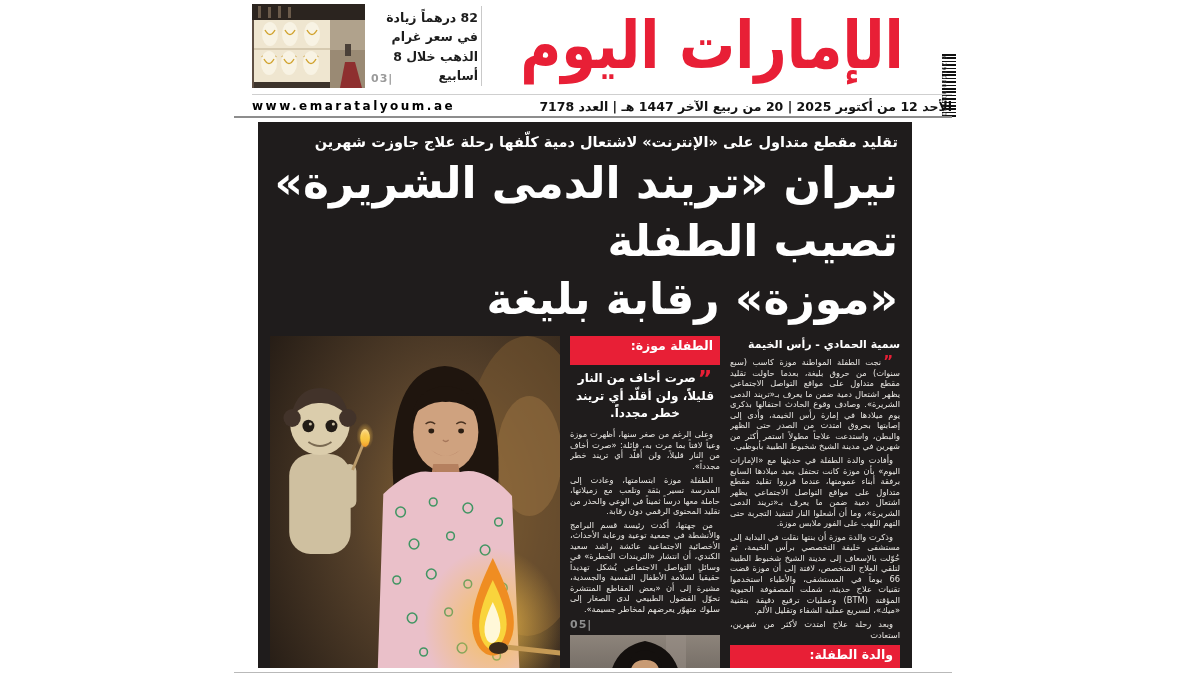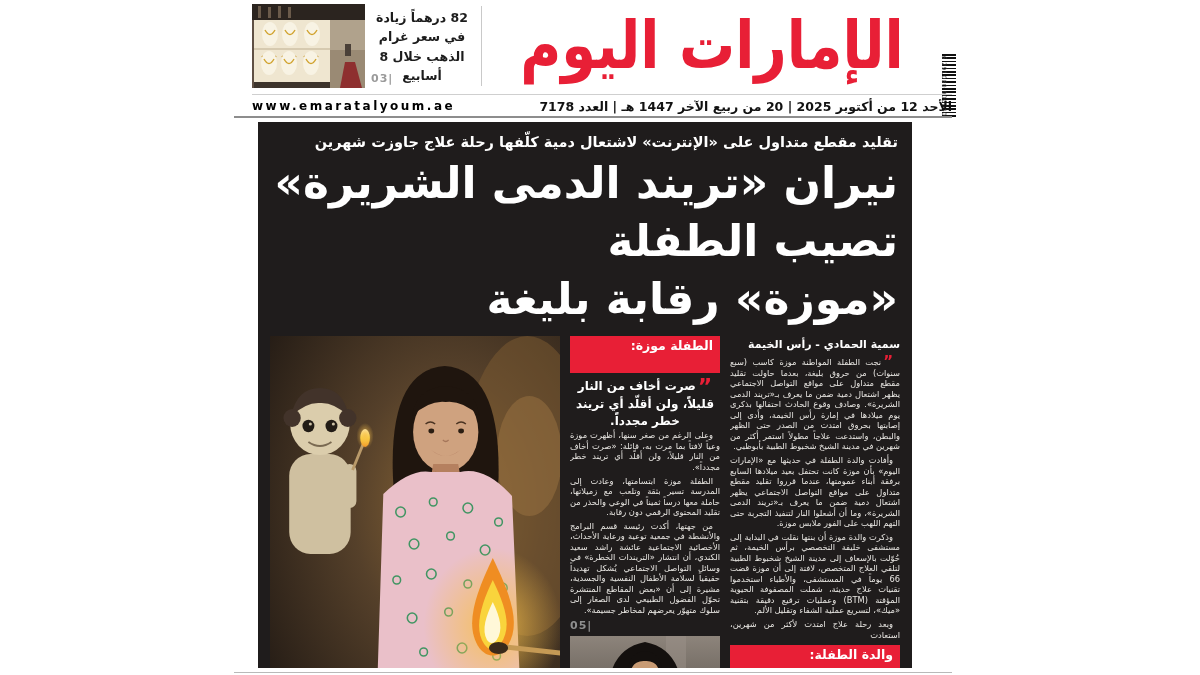--- a/index.html
+++ b/index.html
@@ -4,21 +4,21 @@
 <style>
   html,body{margin:0;padding:0;}
   body{
     width:1200px;height:675px;position:relative;overflow:hidden;
     background:#ffffff;font-family:"DejaVu Sans",sans-serif;
   }
   .abs{position:absolute;}
   
   .teaser-photo{left:252px;top:4px;width:113px;height:84px;overflow:hidden;}
   .teaser-text{
-    left:366px;top:8px;width:112px;direction:rtl;text-align:center;
+    left:366px;top:8px;width:112px;direction:rtl;text-align:right;
     font-size:12.5px;font-weight:bold;color:#1c1c1c;line-height:1.55;
   }
   .teaser-page{left:371px;top:72px;font-size:11px;color:#9a9a9a;font-weight:bold;letter-spacing:1px;}
   .masthead-divider{left:481px;top:6px;width:1px;height:80px;background:#c9c9c9;}
   .logo{
     left:488px;top:-4px;width:448px;height:96px;display:flex;align-items:center;justify-content:center;
     direction:rtl;font-weight:bold;font-size:56px;color:#e81f36;letter-spacing:-2px;
     transform:scaleY(1.18);transform-origin:center;
   }
   .barcode-wrap{left:936px;top:54px;width:22px;height:64px;}
@@ -47,21 +47,21 @@
   .content{display:flex;gap:10px;margin-top:8px;height:412px;overflow:hidden;}
   .col-main{width:170px;flex:none;overflow:hidden;}
   .col-mid{width:150px;flex:none;overflow:hidden;}
   .col-photo{flex:1;overflow:hidden;}
   .byline{color:#fff;font-weight:bold;font-size:11px;margin:2px 0 6px;}
   .bodytext{color:#e8e6e2;font-size:8.3px;line-height:1.27;text-align:justify;margin:0 0 3px;text-indent:7px;}
   .qmark{color:#e81f36;font-weight:bold;font-size:15px;line-height:0;vertical-align:-2px;margin-left:2px;}
   .qmark.big{font-size:22px;vertical-align:-4px;}
   .red-label{
     background:#e81f36;color:#fff;font-weight:bold;font-size:12.5px;
-    padding:2px 7px 20px;text-align:right;display:block;box-sizing:border-box;width:100%;
+    padding:2px 7px 12px;text-align:right;display:block;box-sizing:border-box;width:100%;
   }
   .pullquote{
     color:#fff;font-weight:bold;font-size:12px;line-height:1.45;text-align:center;margin-top:5px;
   }
   .page-marker{color:#8f8f8f;font-size:11px;font-weight:bold;letter-spacing:1px;margin:4px 0;}
   .mid-photo{width:150px;height:84px;overflow:hidden;position:relative;margin-top:2px;}
   .overlay-label{position:relative;margin-top:-17px;z-index:2;}
   .photo-frame{width:100%;height:404px;}
 </style>
 </head>
@@ -139,21 +139,21 @@
       <p class="bodytext"><span class="qmark">”</span><span>نجت الطفلة المواطنة موزة كاسب (سبع سنوات) من حروق بليغة، بعدما حاولت تقليد مقطع متداول على مواقع التواصل الاجتماعي يظهر اشتعال دمية ضمن ما يعرف بـ«تريند الدمى الشريرة». وصادف وقوع الحادث احتفالها بذكرى يوم ميلادها في إمارة رأس الخيمة، وأدى إلى إصابتها بحروق امتدت من الصدر حتى الظهر والبطن، واستدعت علاجاً مطولاً استمر أكثر من شهرين في مدينة الشيخ شخبوط الطبية بأبوظبي.</span></p>
       <p class="bodytext">وأفادت والدة الطفلة في حديثها مع «الإمارات اليوم» بأن موزة كانت تحتفل بعيد ميلادها السابع برفقة أبناء عمومتها، عندما قرروا تقليد مقطع متداول على مواقع التواصل الاجتماعي يظهر اشتعال دمية ضمن ما يعرف بـ«تريند الدمى الشريرة»، وما أن أشعلوا النار لتنفيذ التجربة حتى التهم اللهب على الفور ملابس موزة.</p>
       <p class="bodytext">وذكرت والدة موزة أن بنتها نقلت في البداية إلى مستشفى خليفة التخصصي برأس الخيمة، ثم حُوّلت بالإسعاف إلى مدينة الشيخ شخبوط الطبية لتلقي العلاج المتخصص، لافتة إلى أن موزة قضت 66 يوماً في المستشفى، والأطباء استخدموا تقنيات علاج حديثة، شملت المصفوفة الحيوية المؤقتة (BTM) وعمليات ترقيع دقيقة بتقنية «ميك»، لتسريع عملية الشفاء وتقليل الألم.</p>
       <p class="bodytext">وبعد رحلة علاج امتدت لأكثر من شهرين، استعادت</p>
       <div class="red-label" style="margin-top:5px;">والدة الطفلة:</div>
       <div class="pullquote"><span class="qmark big">”</span><span>حروق «موزة» طالت منطقة الصدر حتى أعلى السرة، إضافة إلى الكتفين والظهر وجزء من الشعر، والأطباء استخدموا تقنيات حديثة وعمليات ترقيع دقيقة لتسريع الشفاء.</span></div>
     </div>
 
     <div class="col-mid">
       <div class="red-label">الطفلة موزة:</div>
-      <div class="pullquote" style=""><span class="qmark big">”</span><span>صرت أخاف من النار قليلاً، ولن أقلّد أي تريند خطر مجدداً.</span></div>
+      <div class="pullquote" style="margin-bottom:7px;"><span class="qmark big">”</span><span>صرت أخاف من النار قليلاً، ولن أقلّد أي تريند خطر مجدداً.</span></div>
       <p class="bodytext">وعلى الرغم من صغر سنها، أظهرت موزة وعياً لافتاً بما مرت به، قائلة: «صرت أخاف من النار قليلاً، ولن أقلّد أي تريند خطر مجدداً».</p>
       <p class="bodytext">الطفلة موزة ابتسامتها، وعادت إلى المدرسة تسير بثقة وتلعب مع زميلاتها، حاملة معها درساً ثميناً في الوعي والحذر من تقليد المحتوى الرقمي دون رقابة.</p>
       <p class="bodytext">من جهتها، أكدت رئيسة قسم البرامج والأنشطة في جمعية توعية ورعاية الأحداث، الأخصائية الاجتماعية عائشة راشد سعيد الكندي، أن انتشار «التريندات الخطرة» في وسائل التواصل الاجتماعي يُشكل تهديداً حقيقياً لسلامة الأطفال النفسية والجسدية، مشيرة إلى أن «بعض المقاطع المنتشرة تحوّل الفضول الطبيعي لدى الصغار إلى سلوك متهوّر يعرضهم لمخاطر جسيمة».</p>
       <div class="page-marker" dir="ltr">05|</div>
       <div class="mid-photo">
         <svg width="150" height="84" viewBox="0 0 150 84">
           <defs>
             <linearGradient id="wbg" x1="0" y1="0" x2="0" y2="1">
               <stop offset="0" stop-color="#8d847b"></stop>
                 <stop offset="1" stop-color="#56504a"></stop>

